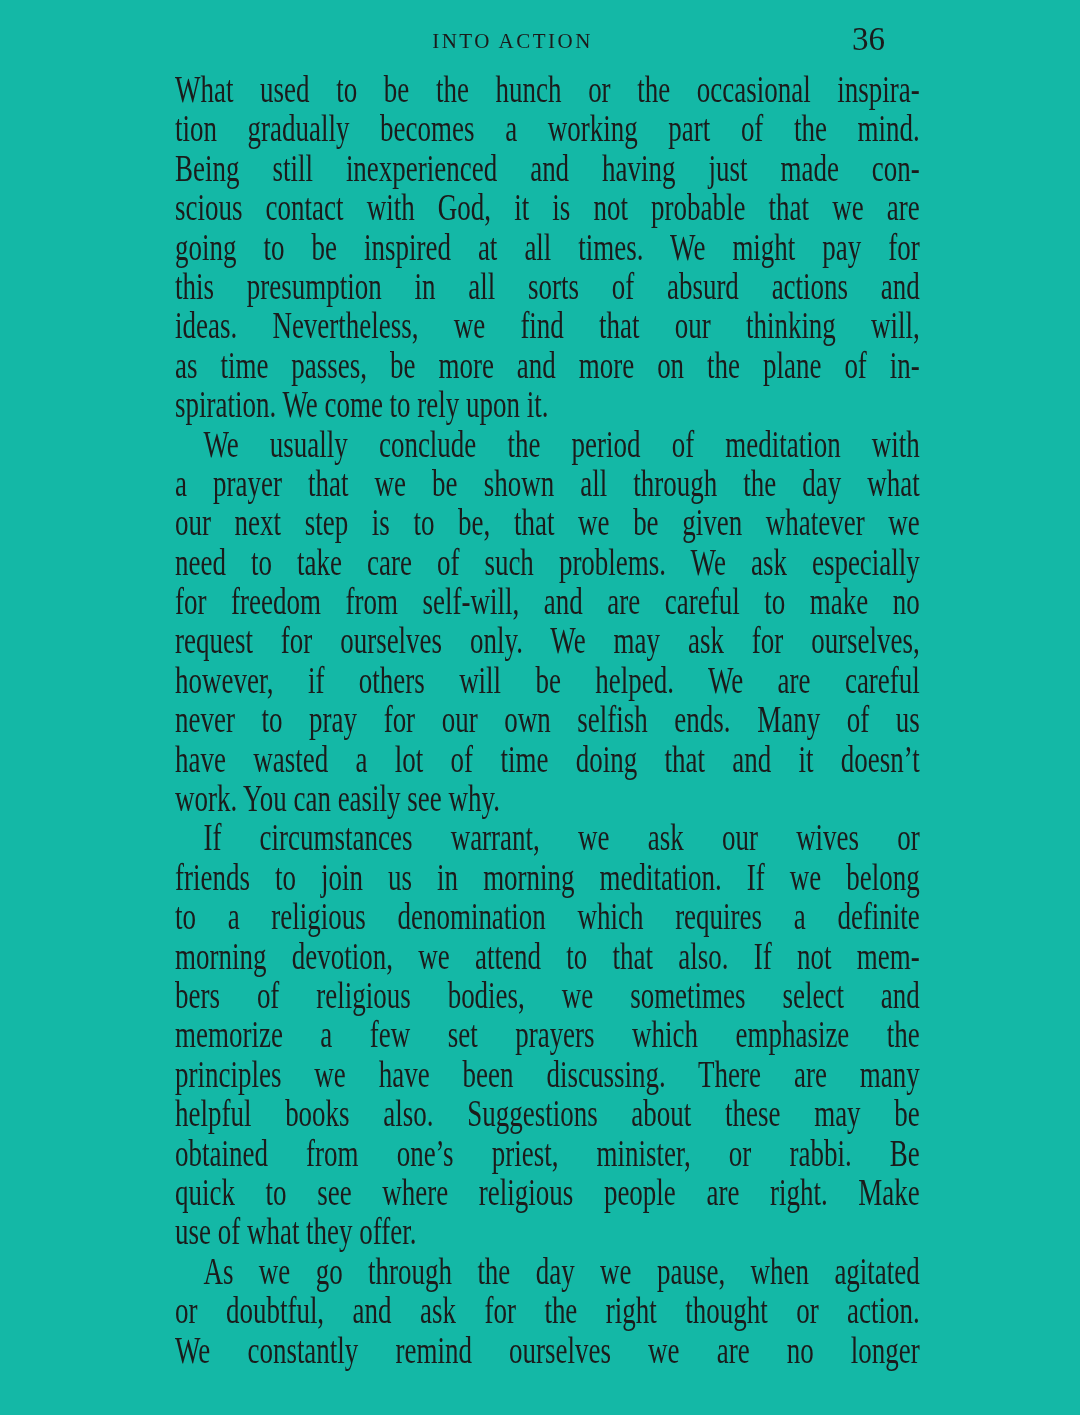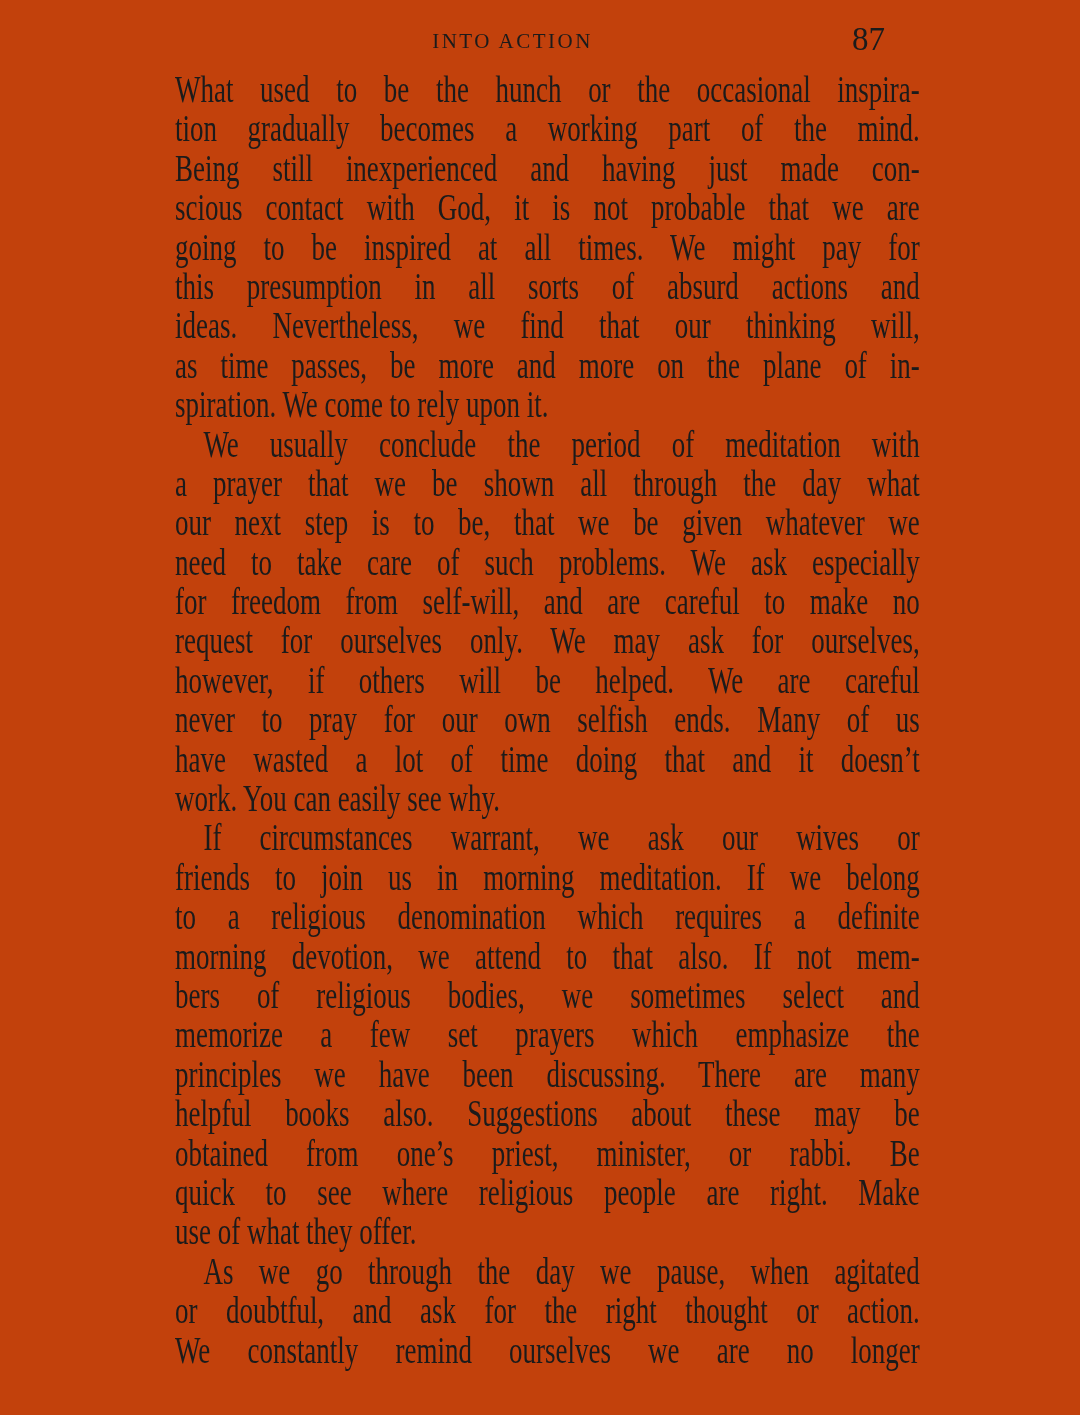--- a/index.html
+++ b/index.html
@@ -4,21 +4,21 @@
 <style>
   html, body {
     margin: 0;
     padding: 0;
     background: #ffffff;
   }
   .page {
     position: relative;
     width: 1080px;
     height: 1415px;
-    background: #c2410c;
+    background: #14b8a6;
     overflow: hidden;
     font-family: "Liberation Serif", "DejaVu Serif", serif;
     color: #1b1b1b;
   }
   .running-head {
     position: absolute;
     top: 28px;
     left: 140px;
     width: 745px;
     height: 40px;
@@ -64,21 +64,21 @@
   .line.end {
     text-align-last: left;
   }
 </style>
 </head>
 <body>
 
 <div class="page">
   <header class="running-head">
     <span class="chapter-title">INTO ACTION</span>
-    <span class="page-number">87</span>
+    <span class="page-number">36</span>
   </header>
 
   <main class="text-block" id="text-block">
       <div class="line">What used to be the hunch or the occasional inspira-</div>
       <div class="line">tion gradually becomes a working part of the mind.</div>
       <div class="line">Being still inexperienced and having just made con-</div>
       <div class="line">scious contact with God, it is not probable that we are</div>
       <div class="line">going to be inspired at all times. We might pay for</div>
       <div class="line">this presumption in all sorts of absurd actions and</div>
       <div class="line">ideas. Nevertheless, we find that our thinking will,</div>

